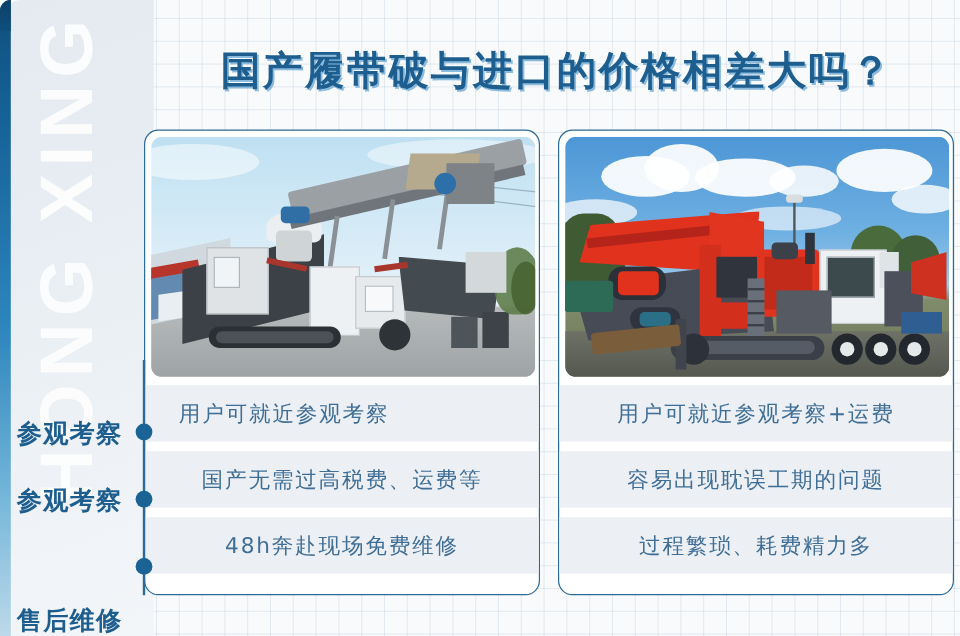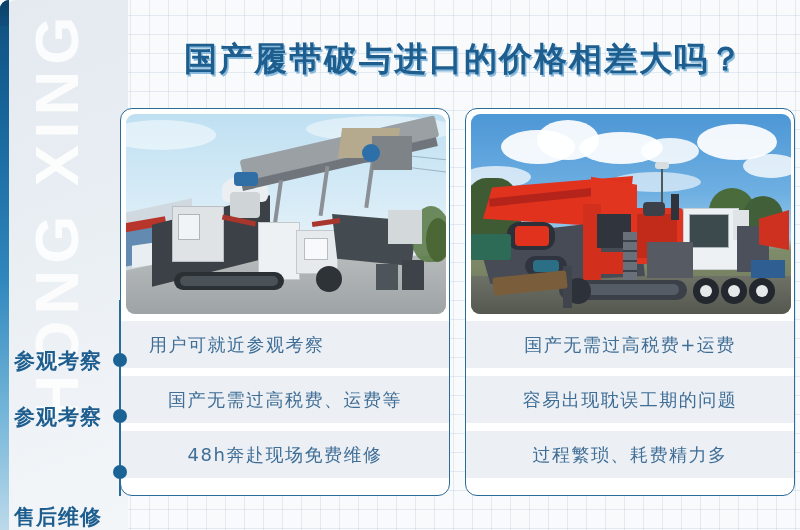--- a/index.html
+++ b/index.html
@@ -297,21 +297,21 @@
 
       <div class="shape" style="left:92px;top:152px;width:9px;height:42px;background:#3f444d"></div>
 
       <div class="shape" style="left:22px;top:160px;width:74px;height:18px;background:#7a5e3c;transform:rotate(-6deg);border-radius:3px"></div>
 
       <div class="shape" style="left:0px;top:120px;width:40px;height:26px;background:#2e6b57;border-radius:3px"></div>
 
       <div class="shape" style="left:280px;top:146px;width:34px;height:18px;background:#2f5f92"></div>
     </div>
     <div class="rows">
-      <div class="row">国产无需过高税费+运费</div>
+      <div class="row">用户可就近参观考察+运费</div>
       <div class="row">容易出现耽误工期的问题</div>
       <div class="row">过程繁琐、耗费精力多</div>
     </div>
   </div>
 
   <div id="rail"></div>
   <div class="dot" id="dot0"></div>
   <div class="dot" id="dot1"></div>
   <div class="dot" id="dot2"></div>
 

